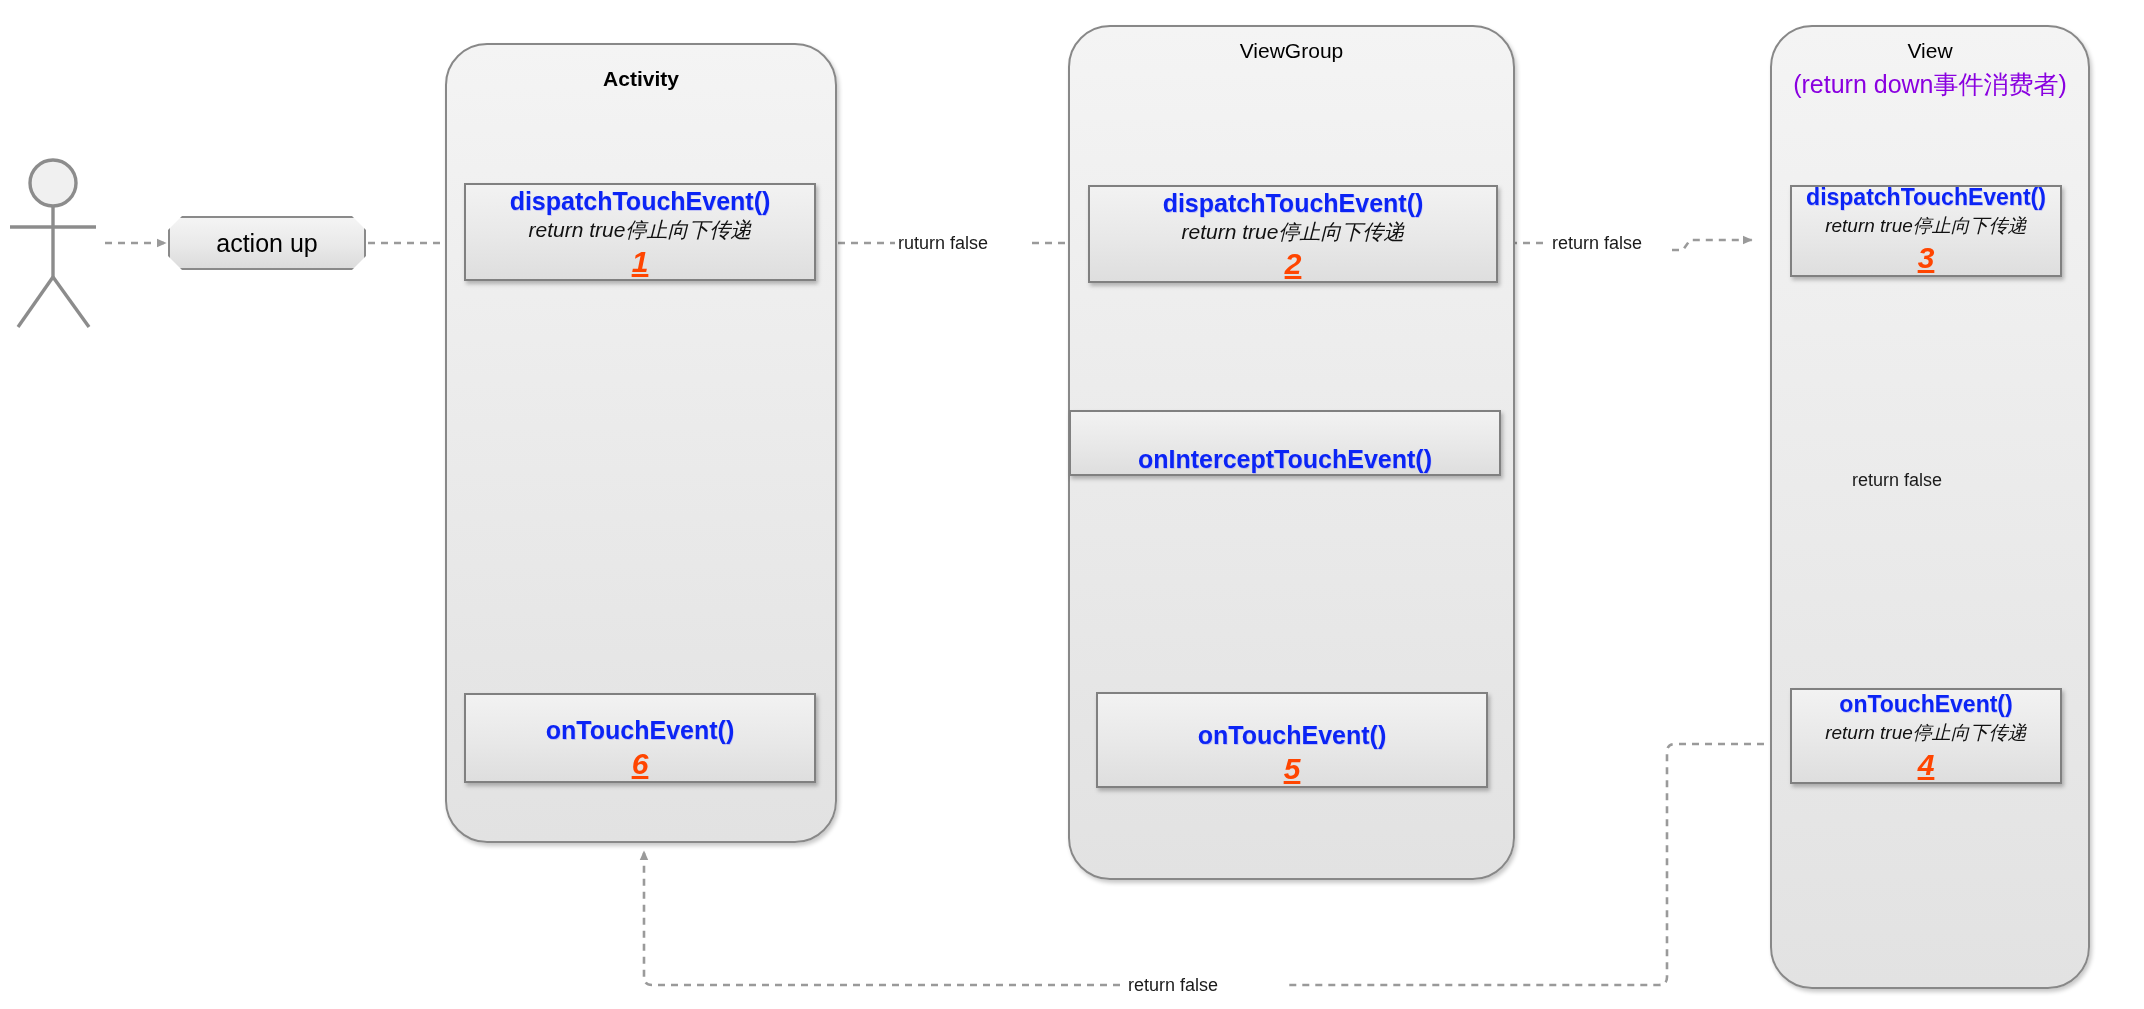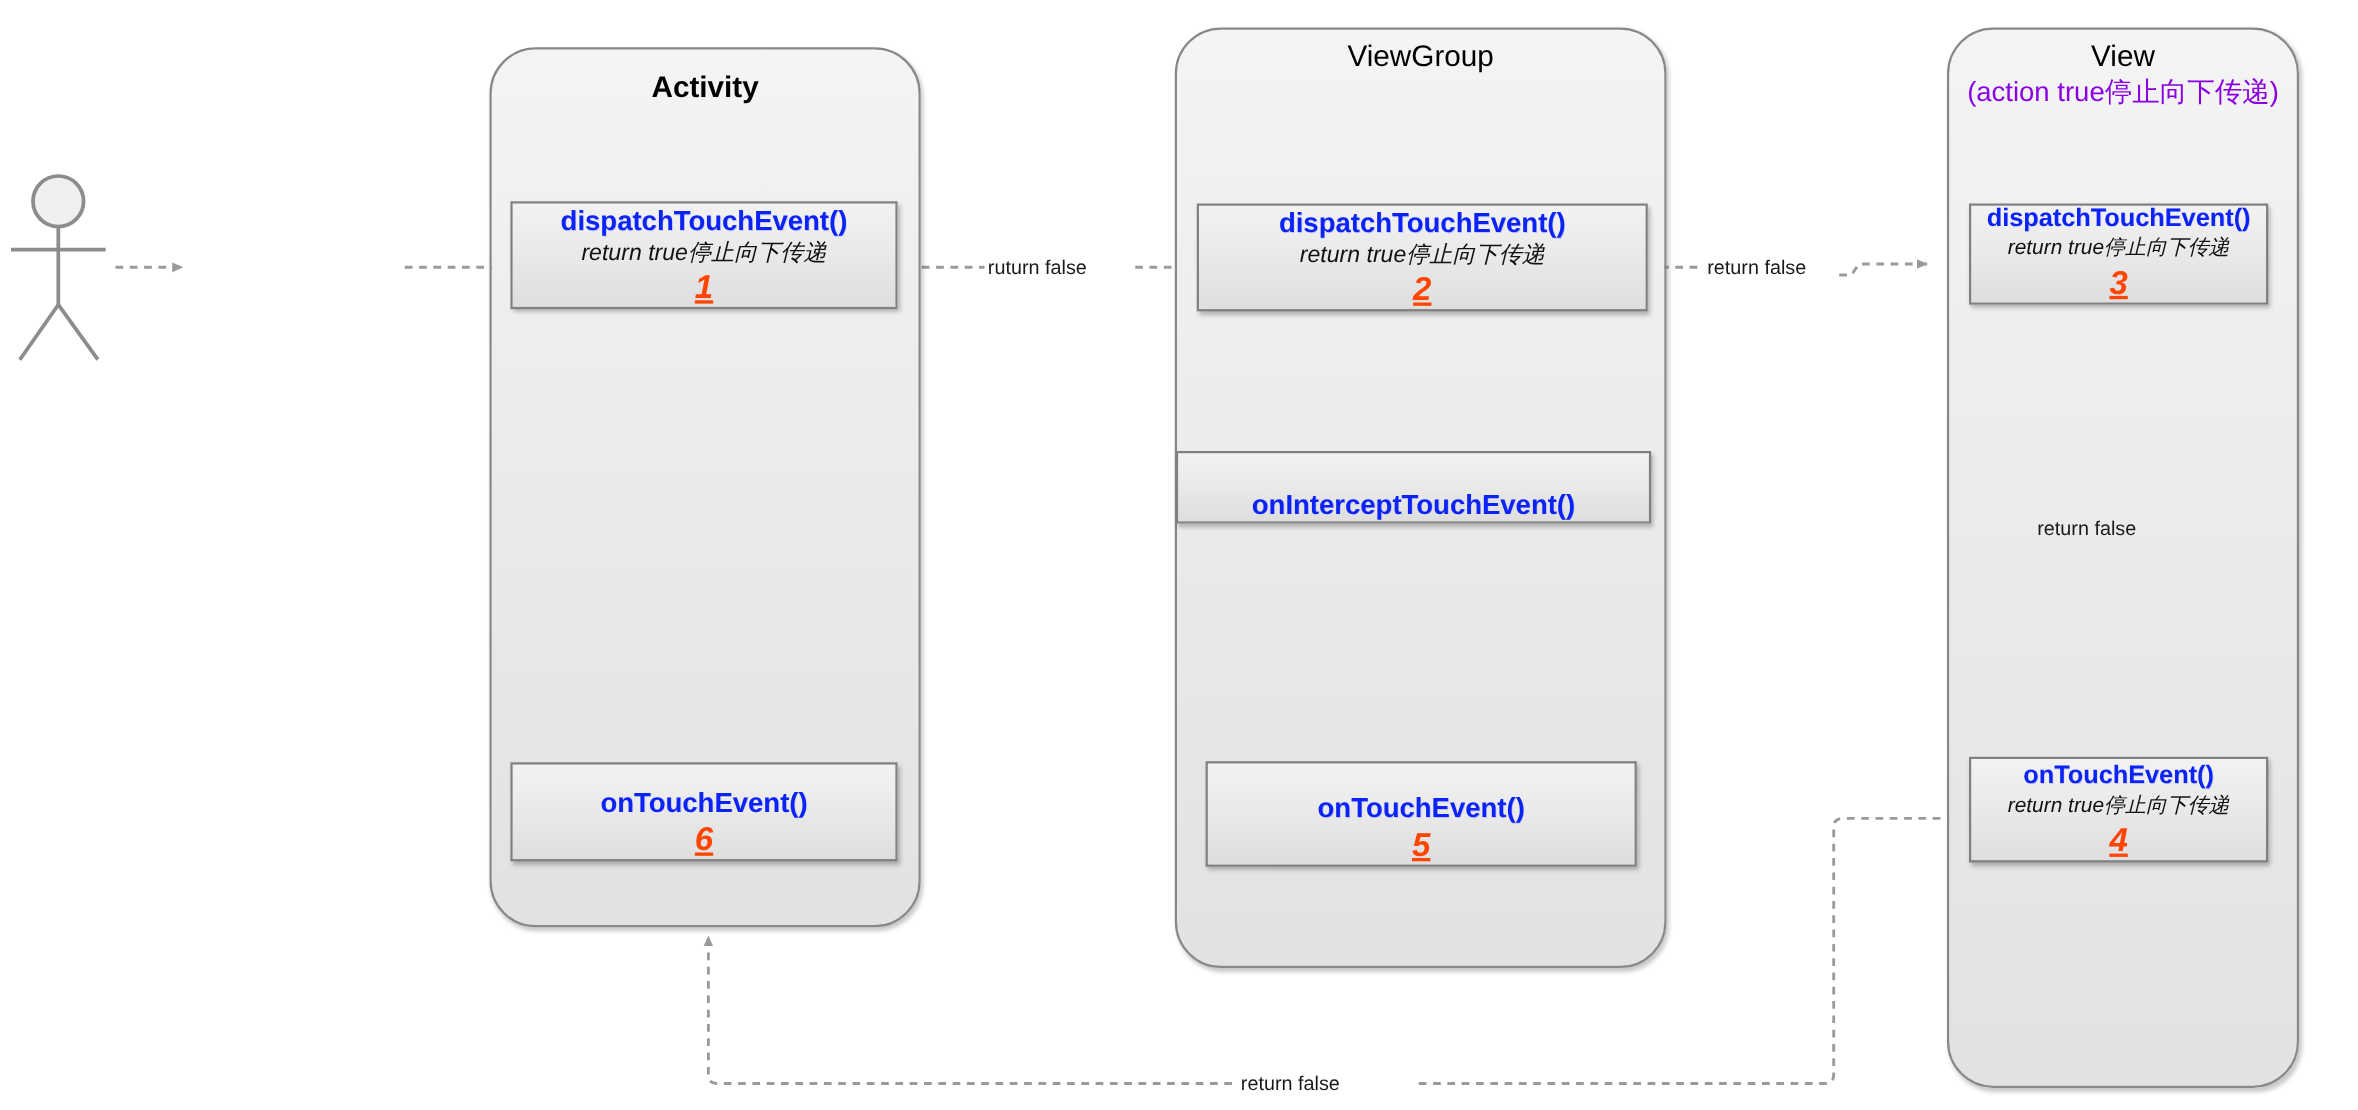--- a/index.html
+++ b/index.html
@@ -5,21 +5,21 @@
   html,body{margin:0;padding:0;background:#ffffff;}
   body{width:2144px;height:1009px;position:relative;overflow:hidden;
        font-family:"Liberation Sans","DejaVu Sans",sans-serif;}
   #stage{position:absolute;left:0;top:0;width:2144px;height:1009px;}
 
   
   .lane{position:absolute;border:2px solid #888888;border-radius:42px;
         background:linear-gradient(180deg,#f4f4f4 0%,#ececec 42%,#e2e2e2 100%);
         box-shadow:2px 3px 4px rgba(0,0,0,0.22);box-sizing:border-box;}
   .lane-title{position:absolute;left:0;right:0;text-align:center;
-              color:#000000;font-size:27px;line-height:32px;}
+              color:#000000;font-size:21px;line-height:32px;}
   .lane-sub{position:absolute;left:0;right:0;text-align:center;
             color:#8A00E0;font-size:25px;line-height:30px;}
 
   
   .mbox{position:absolute;border:2px solid #808080;box-sizing:border-box;
         background:linear-gradient(180deg,#f2f2f2 0%,#e8e8e8 55%,#dedede 100%);
         box-shadow:2px 3px 4px rgba(0,0,0,0.26);
         display:flex;flex-direction:column;align-items:center;justify-content:flex-end;}
   .m-name{color:#0B24F5;font-weight:bold;font-size:25px;line-height:29px;
           white-space:nowrap;text-shadow:0.6px 0.6px 0 rgba(120,120,255,0.35);}
@@ -79,20 +79,23 @@
       <path d="M1672,250 L1683,250 L1690,240 L1752,240" marker-end="url(#ah)"></path>
 
       <line x1="1925" y1="293" x2="1925" y2="455"></line>
       <line x1="1925" y1="510" x2="1925" y2="686" marker-end="url(#ah)"></line>
 
       <path d="M1790,744 L1675,744 Q1667,744 1667,752 L1667,977 Q1667,985 1659,985 L1288,985"></path>
       <path d="M1120,985 L652,985 Q644,985 644,977 L644,851" marker-end="url(#ah)"></path>
     </g>
   </svg>
 
+  <div class="action-node" style="left:168px;top:216px;width:198px;height:54px;">
+    <span>action up</span>
+  </div>
 
   <div class="lane" style="left:445px;top:43px;width:392px;height:800px;font-weight:bold;">
     <div class="lane-title" style="top:18px;">Activity</div>
   </div>
 
   <div class="mbox" style="left:464px;top:183px;width:352px;height:98px;">
     <div class="m-name">dispatchTouchEvent()</div>
     <div class="m-note">return true停止向下传递</div>
     <div class="m-num">1</div>
   </div>
@@ -116,21 +119,21 @@
     <div class="m-name">onInterceptTouchEvent()</div>
   </div>
 
   <div class="mbox" style="left:1096px;top:692px;width:392px;height:96px;">
     <div class="m-name">onTouchEvent()</div>
     <div class="m-num">5</div>
   </div>
 
   <div class="lane" style="left:1770px;top:25px;width:320px;height:964px;">
     <div class="lane-title" style="top:8px;">View</div>
-    <div class="lane-sub" style="top:42px;">(action true停止向下传递)</div>
+    <div class="lane-sub" style="top:42px;">(return down事件消费者)</div>
   </div>
 
   <div class="mbox" style="left:1790px;top:185px;width:272px;height:92px;">
     <div class="m-name" style="font-size:23px;">dispatchTouchEvent()</div>
     <div class="m-note" style="font-size:19px;">return true停止向下传递</div>
     <div class="m-num">3</div>
   </div>
 
   <div class="mbox" style="left:1790px;top:688px;width:272px;height:96px;">
     <div class="m-name" style="font-size:23px;">onTouchEvent()</div>

